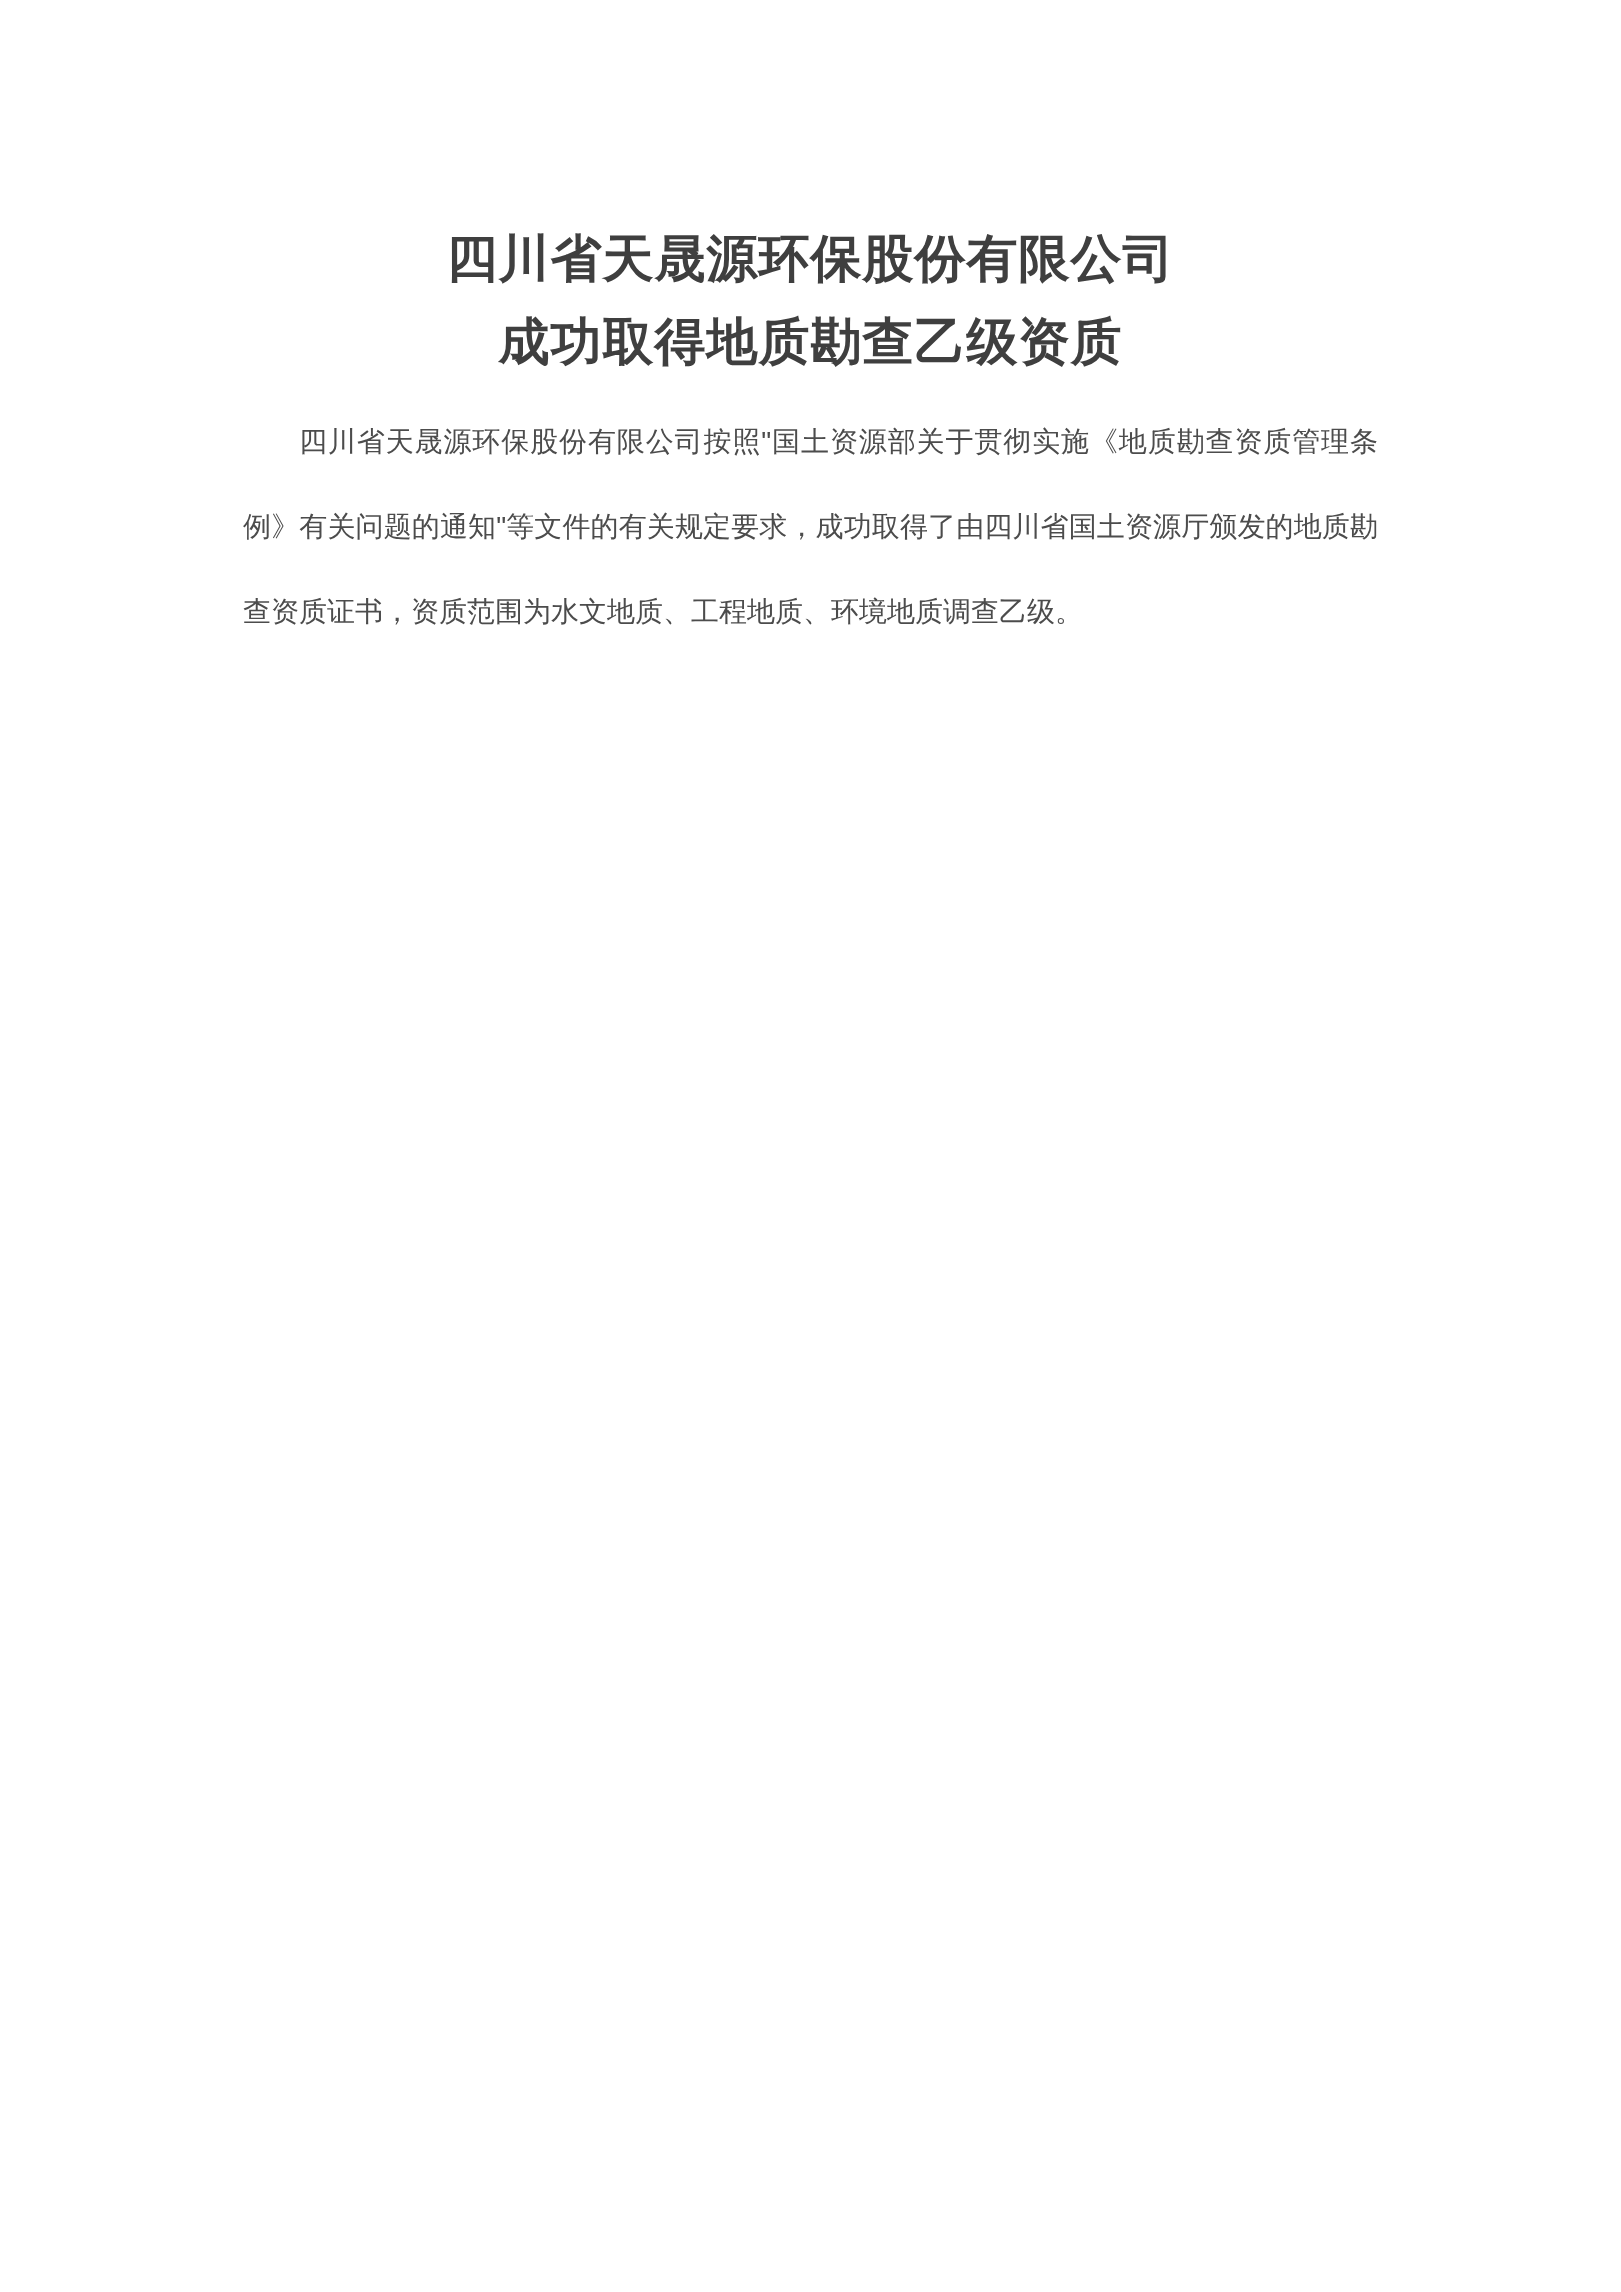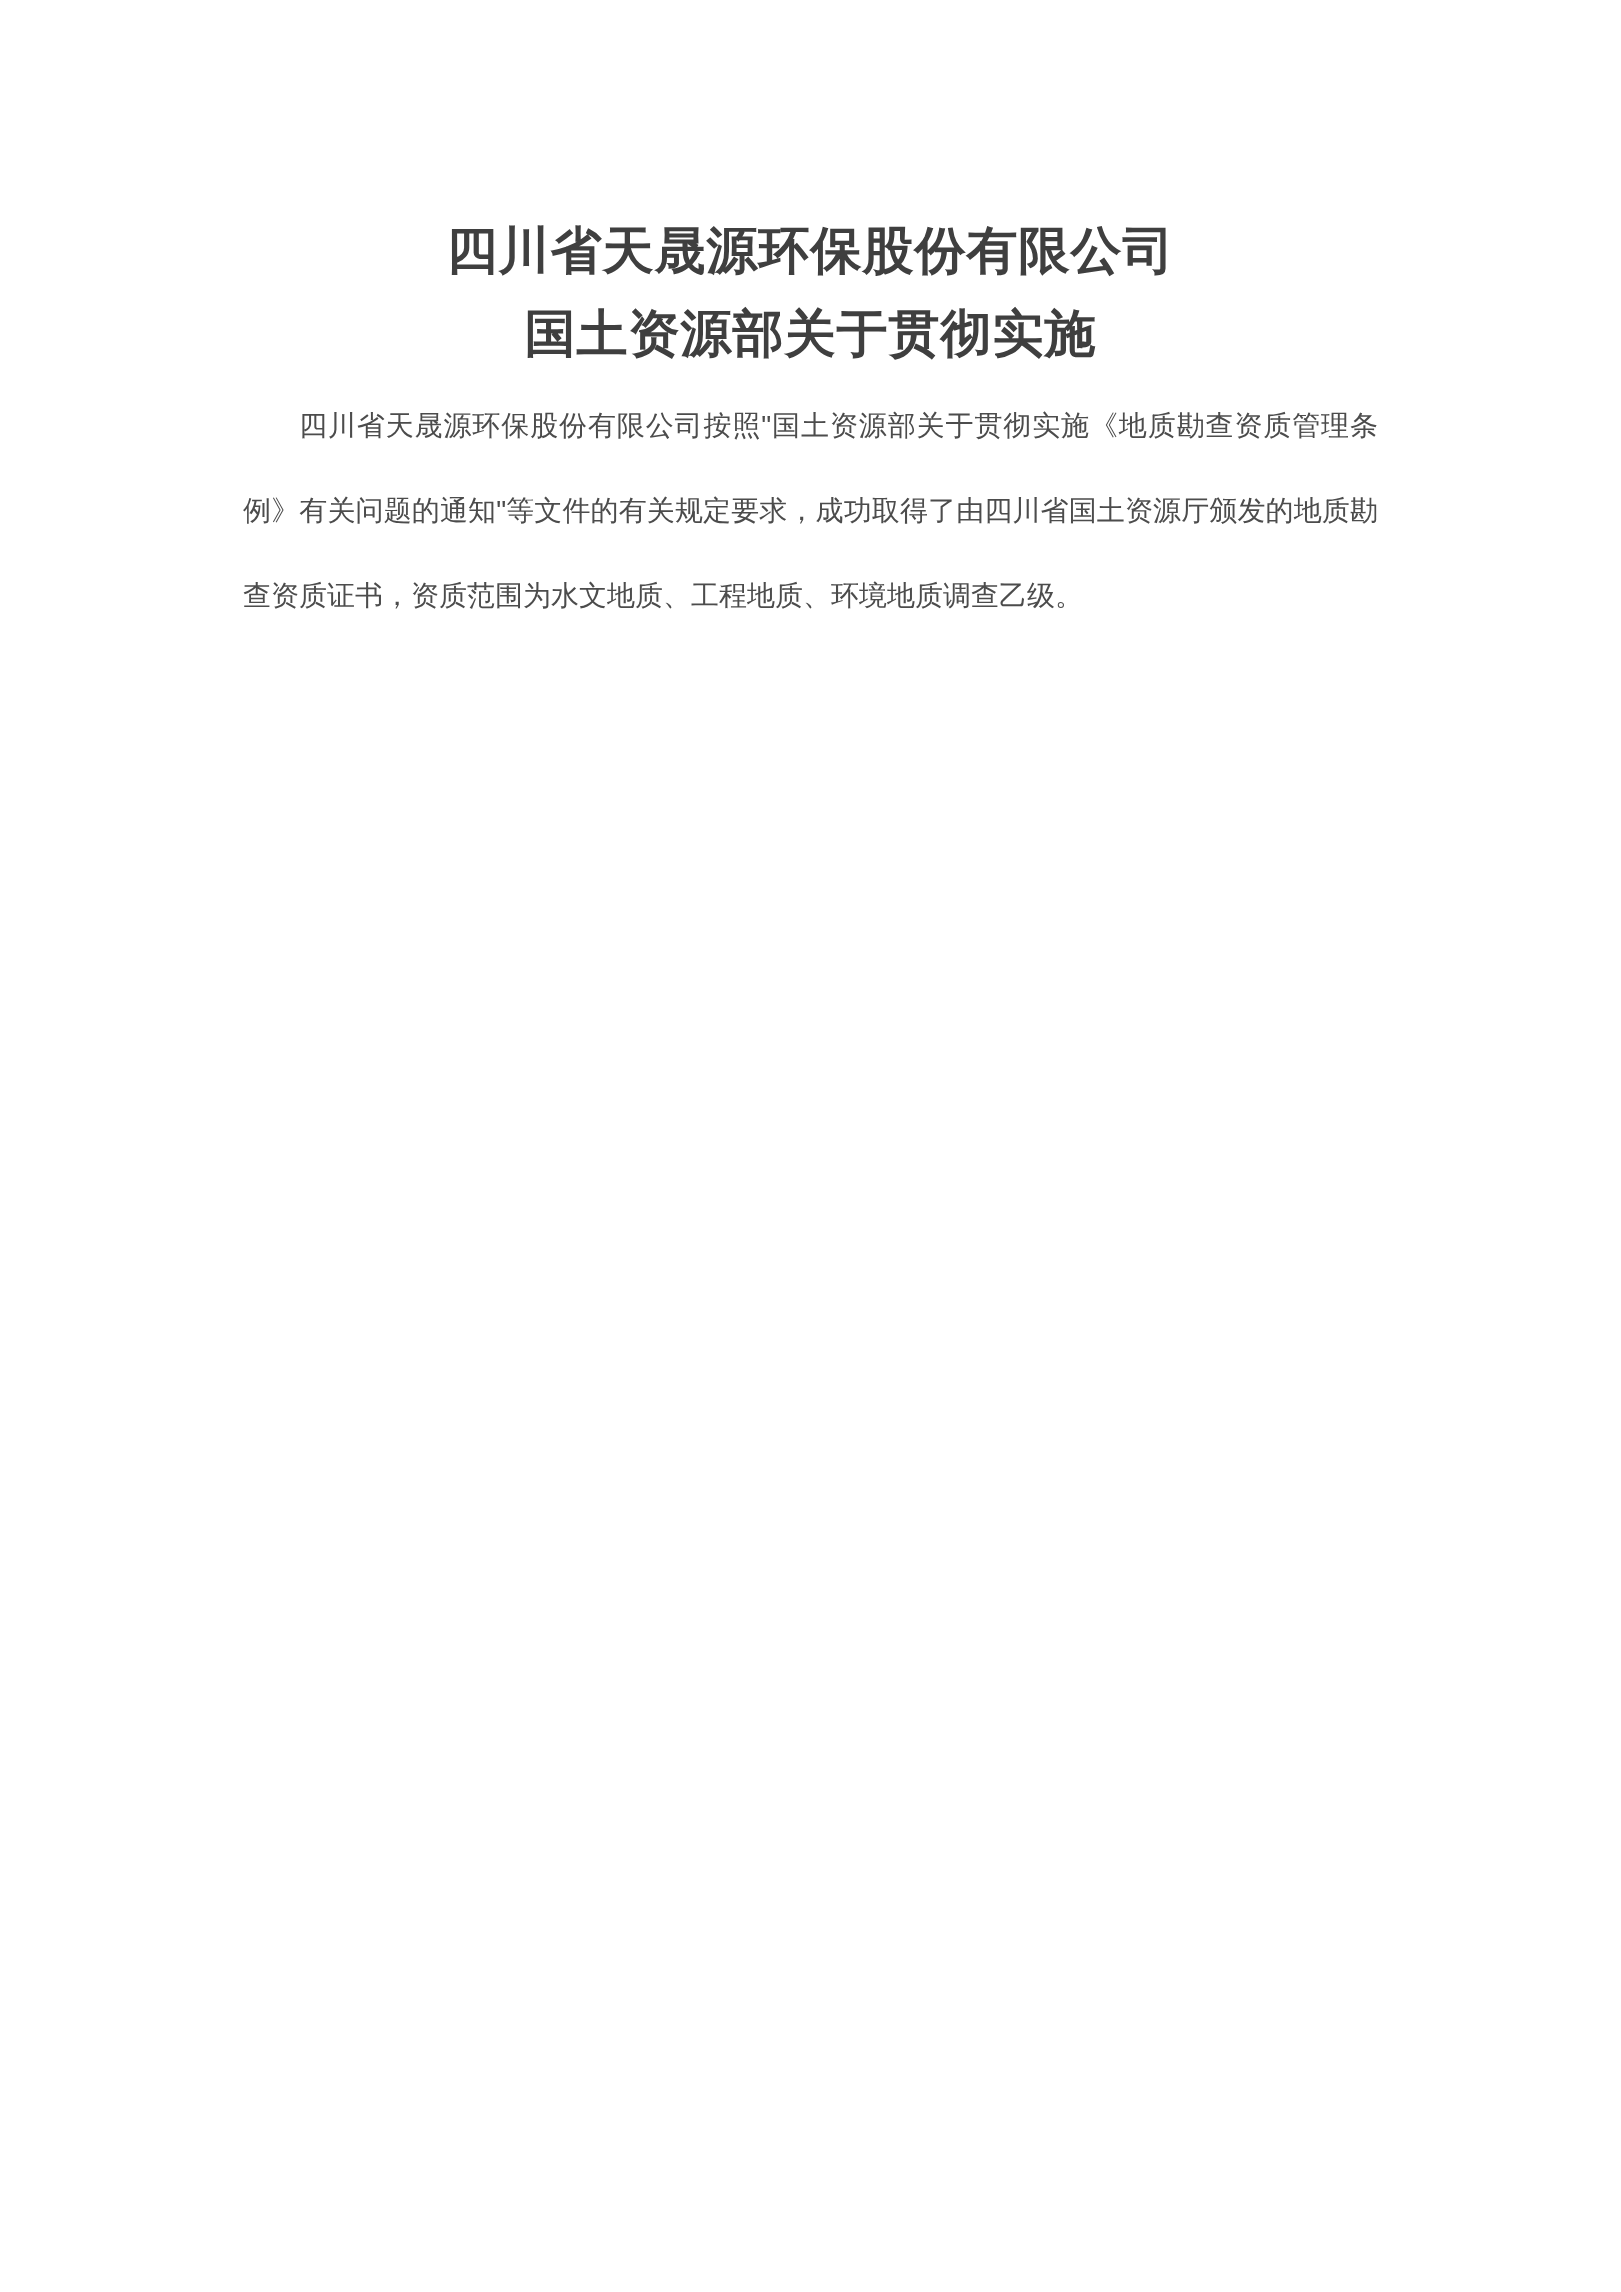--- a/index.html
+++ b/index.html
@@ -10,21 +10,21 @@
     }
     .page {
       position: relative;
       width: 1621px;
       height: 2293px;
       background: #ffffff;
       overflow: hidden;
       box-sizing: border-box;
     }
     .doc-title {
-      margin: 8px;
+      margin: 16px;
       padding-top: 201px;
       text-align: center;
       font-size: 51px;
       line-height: 83px;
       font-weight: bold;
       color: #3f3f3f;
       letter-spacing: 1px;
     }
     .doc-title .title-line {
       display: block;
@@ -41,19 +41,19 @@
       text-indent: 2em;
       word-break: break-all;
     }
   </style>
 </head>
 <body>
 
 <div class="page">
   <h1 class="doc-title">
     <span class="title-line">四川省天晟源环保股份有限公司</span>
-    <span class="title-line">国土资源部关于贯彻实施</span>
+    <span class="title-line">成功取得地质勘查乙级资质</span>
   </h1>
   <div class="doc-body">
     <p>四川省天晟源环保股份有限公司按照"国土资源部关于贯彻实施《地质勘查资质管理条例》有关问题的通知"等文件的有关规定要求，成功取得了由四川省国土资源厅颁发的地质勘查资质证书，资质范围为水文地质、工程地质、环境地质调查乙级。</p>
   </div>
 </div>
 
 
 </body></html>

